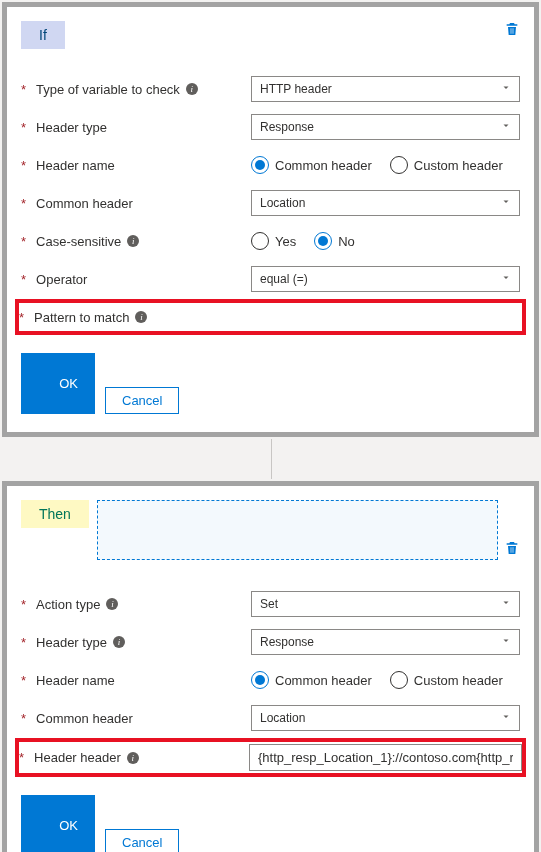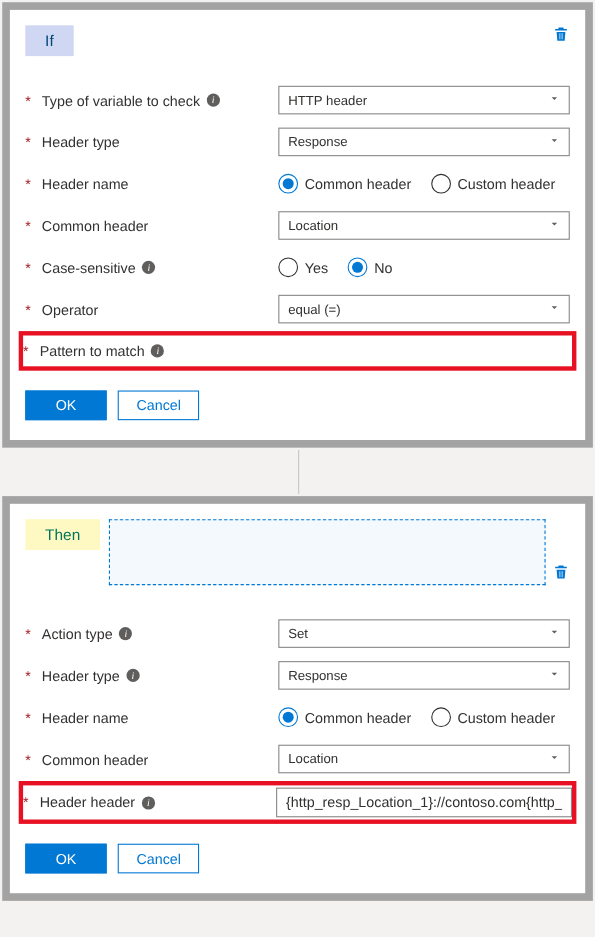--- a/index.html
+++ b/index.html
@@ -1,17 +1,17 @@
 <!DOCTYPE html>
 <html><head>
 <meta charset="utf-8">
 <style>
   * { box-sizing: border-box; margin: 0; padding: 0; }
   body { font-family: "Segoe UI", Arial, sans-serif; font-size: 13px; color: #323130; background: #f3f2f1; width: 541px; }
-  .card { background: #fff; border: 7px solid #a3a3a3; margin: 2px; padding: 14px 14px 18px 14px; position: relative; }
+  .card { background: #fff; border: 5px solid #a3a3a3; margin: 2px; padding: 14px 14px 18px 14px; position: relative; }
   .card + .connector { height: 40px; position: relative; }
   .connector::before { content: ""; position: absolute; left: 50%; top: 0; bottom: 0; border-left: 1px solid #c8c6c4; }
   .tag { display: inline-block; font-weight: 400; font-size: 14px; padding: 6px 18px; margin-bottom: 18px; }
   .tag-if   { background: #d0d7f2; color: #004578; }
   .tag-then { background: #fef9c3; color: #007559; }
   .trash { position: absolute; top: 14px; right: 14px; cursor: pointer; }
   .trash svg { width: 16px; height: 16px; fill: #0078d4; }
   .row { display: flex; align-items: center; min-height: 32px; margin: 6px 0; }
   .label { flex: 0 0 230px; display: flex; align-items: center; gap: 6px; font-size: 13px; color: #323130; }
   .req { color: #a4262c; margin-right: 4px; }
@@ -22,23 +22,23 @@
   .select .chev { position: absolute; right: 8px; top: 50%; transform: translateY(-50%); pointer-events: none; }
   .chev svg { width: 12px; height: 12px; fill: #605e5c; }
   .text-input { width: 100%; border: 1px solid #8a8886; background: #fff; padding: 5px 8px; font-size: 13px; color: #323130; }
   .radios { display: flex; gap: 18px; align-items: center; }
   .radio { display: flex; align-items: center; gap: 6px; cursor: pointer; }
   .rdot { width: 18px; height: 18px; border: 1px solid #323130; border-radius: 50%; display: inline-flex; align-items: center; justify-content: center; }
   .radio.sel .rdot { border-color: #0078d4; }
   .radio.sel .rdot::after { content: ""; width: 10px; height: 10px; background: #0078d4; border-radius: 50%; }
   .highlight-row { outline: 4px solid #e81123; outline-offset: -2px; padding: 4px 2px; margin: 4px -4px; }
   .actions { margin-top: 20px; display: flex; gap: 10px; }
-  .btn { min-width: 74px; padding: 5px 16px; font-size: 13px; cursor: pointer; text-align: center; }
+  .btn { min-width: 74px; padding: 5px 16px; font-size: 13px; cursor: pointer; text-align: right; }
   .btn-primary { background: #0078d4; color: #fff; border: 1px solid #0078d4; }
-  .btn-secondary { background: #fff; color: #0078d4; border: 1px solid #0078d4; }
+  .btn-secondary { background: #fff; color: #0078d4; border: 1px solid #0078d4; margin-top: 34px; }
   .dropzone { border: 1px dashed #0078d4; background: #f3f9fd; height: 60px; margin: 0 0 18px 8px; flex: 1; }
   .then-header { display: flex; align-items: flex-start; gap: 0; margin-bottom: 10px; }
   .then-header .tag { margin-bottom: 0; }
   .trash-then { margin-top: 40px; margin-left: 6px; cursor: pointer; }
   .trash-then svg { width: 16px; height: 16px; fill: #0078d4; }
 </style>
 </head>
 <body>
 
 <div class="card">

